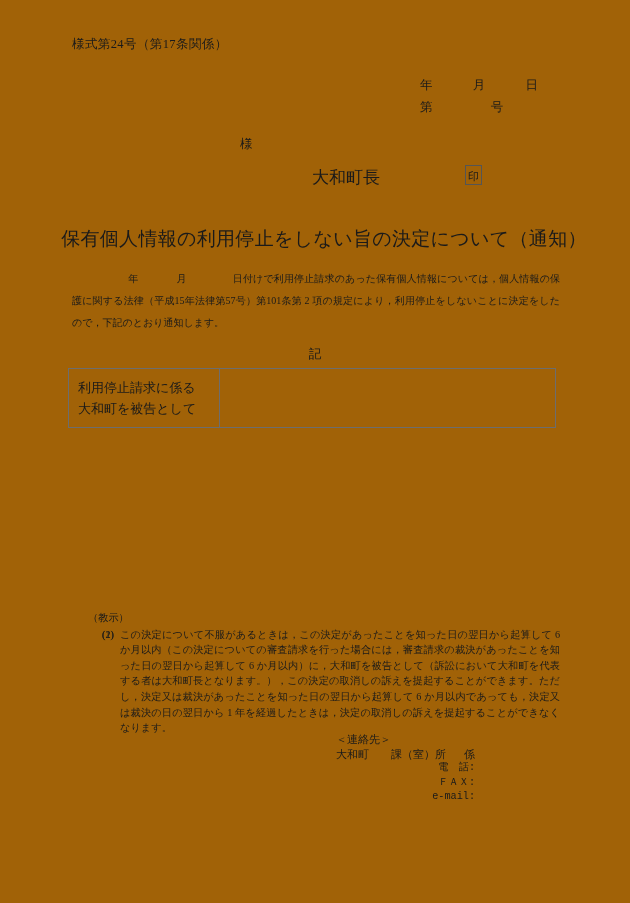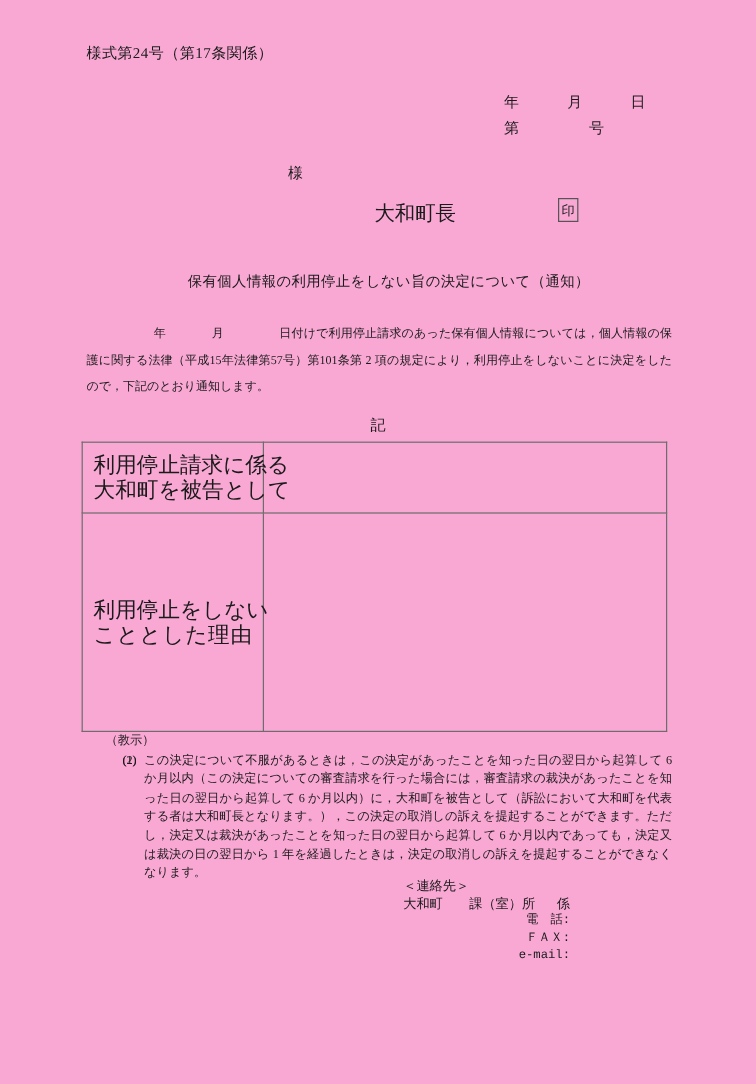--- a/index.html
+++ b/index.html
@@ -8,21 +8,21 @@
     background: #ffffff;
   }
   body {
     font-family: "Liberation Serif", "DejaVu Serif", serif;
     color: #1a1a1a;
   }
   #page {
     position: relative;
     width: 630px;
     height: 903px;
-    background: #f9a8d4;
+    background: #a16207;
     overflow: hidden;
   }
 
   
   .form-no {
     position: absolute;
     left: 72px;
     top: 36px;
     font-size: 12.5px;
     letter-spacing: 0.4px;
@@ -69,21 +69,21 @@
     box-sizing: border-box;
   }
 
   
   .doc-title {
     position: absolute;
     left: 0;
     top: 226px;
     width: 630px;
     text-align: center;
-    font-size: 12px;
+    font-size: 19px;
     letter-spacing: 0.3px;
     padding-left: 18px;
     box-sizing: border-box;
   }
 
   
   .body-para {
     position: absolute;
     left: 72px;
     top: 268px;
@@ -116,21 +116,21 @@
     border-collapse: collapse;
     table-layout: fixed;
   }
   .form-table td {
     border: 1px solid #6d6d6d;
     vertical-align: top;
     padding: 0;
   }
   .label-cell {
     width: 132px;
-    font-size: 18px;
+    font-size: 13px;
     line-height: 21px;
     padding: 8px 9px 8px 9px !important;
   }
   .label-cell .ln { display: block; white-space: nowrap; }
   .label-cell .spread {
     display: block;
     text-align: justify;
     text-align-last: justify;
     white-space: nowrap;
   }
@@ -219,27 +219,20 @@
 
   <table class="form-table">
     <tbody>
       <tr class="row1">
         <td class="label-cell">
           <span class="ln">利用停止請求に係る</span>
           <span class="ln">大和町を被告として</span>
         </td>
         <td class="value-cell"></td>
       </tr>
-      <tr class="row2">
-        <td class="label-cell">
-          <span class="spread">利用停止をしない</span>
-          <span class="spread">こととした理由</span>
-        </td>
-        <td class="value-cell"></td>
-      </tr>
     </tbody>
   </table>
 
   <div class="kyoji">
     <div class="kyoji-head">（教示）</div>
     <div class="kyoji-item">
       <span class="num">(1)</span>
     </div>
     <div class="kyoji-item">
       <span class="num">(2)</span>

